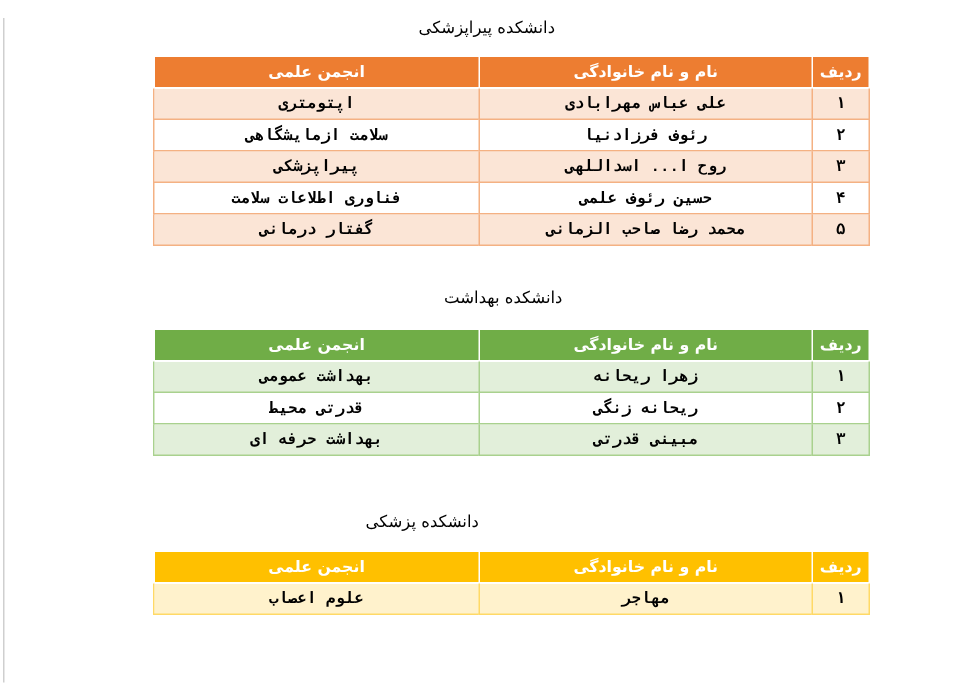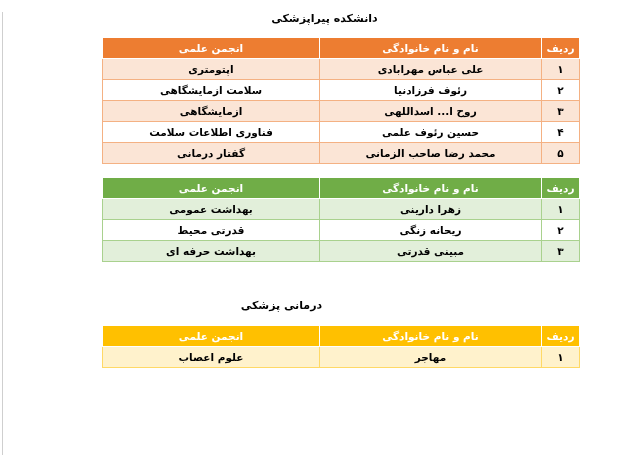--- a/index.html
+++ b/index.html
@@ -13,21 +13,21 @@
   .edge-line {
     position: absolute; left: 2px; top: 0;
     width: 1px; height: 446px; background: #cfcfcf;
   }
   .content { position: relative; }
   .sec-title {
     width: 477px;
     margin-right: 64px;
     text-align: center;
     font-size: 11px;
-    font-weight: bold;
+    font-weight: normal;
     color: #000000;
     line-height: 14px;
   }
   .sec-0 .sec-title { margin-top: 12px; transform: translateX(-17px); }
   .sec-1 .sec-title { margin-top: 28px; transform: translateX(-6px); }
   .sec-2 .sec-title { margin-top: 37px; transform: translateX(-60px); }
   table.faculty {
     border-collapse: collapse;
     table-layout: fixed;
     width: 477px;
@@ -51,20 +51,21 @@
   }
   th {
     background: var(--hdr);
     color: #ffffff;
     border: 1px solid #ffffff;
   }
   td {
     color: #000000;
     border: 1px solid var(--bd);
     background: #ffffff;
+    font-family: Liberation Mono, monospace;
   }
   tbody tr:nth-child(odd) td { background: var(--band); }
 </style>
 </head>
 <body>
 
 <div class="page">
   <div class="edge-line"></div>
   <div class="content">
 
@@ -90,72 +91,73 @@
             <td>اپتومتری</td>
           </tr>
           <tr>
             <td>۲</td>
             <td>رئوف فرزادنیا</td>
             <td>سلامت ازمایشگاهی</td>
           </tr>
           <tr>
             <td>۳</td>
             <td>روح ا... اسداللهی</td>
-            <td>ازمایشگاهی</td>
+            <td>پیراپزشکی</td>
           </tr>
           <tr>
             <td>۴</td>
             <td>حسین رئوف علمی</td>
             <td>فناوری اطلاعات سلامت</td>
           </tr>
           <tr>
             <td>۵</td>
             <td>محمد رضا صاحب الزمانی</td>
             <td>گفتار درمانی</td>
           </tr>
         </tbody>
       </table>
     </section>
 
     <section class="sec-1">
+      <div class="sec-title">دانشکده بهداشت</div>
       <table class="faculty" style="--hdr: #70AD47; --band: #E2EFDA; --bd: #A9D18E;">
         <colgroup>
             <col class="c-num">
             <col class="c-name">
             <col class="c-assoc">
           </colgroup>
         <thead>
           <tr>
             <th>ردیف</th>
             <th>نام و نام خانوادگی</th>
             <th>انجمن علمی</th>
           </tr>
         </thead>
         <tbody>
           <tr>
             <td>۱</td>
-            <td>زهرا دارینی</td>
+            <td>زهرا ریحانه</td>
             <td>بهداشت عمومی</td>
           </tr>
           <tr>
             <td>۲</td>
             <td>ریحانه زنگی</td>
             <td>قدرتی محیط</td>
           </tr>
           <tr>
             <td>۳</td>
             <td>مبینی قدرتی</td>
             <td>بهداشت حرفه ای</td>
           </tr>
         </tbody>
       </table>
     </section>
 
     <section class="sec-2">
-      <div class="sec-title">درمانی پزشکی</div>
+      <div class="sec-title">دانشکده پزشکی</div>
       <table class="faculty" style="--hdr: #FFC000; --band: #FFF2CC; --bd: #FFD966;">
         <colgroup>
             <col class="c-num">
             <col class="c-name">
             <col class="c-assoc">
           </colgroup>
         <thead>
           <tr>
             <th>ردیف</th>
             <th>نام و نام خانوادگی</th>

